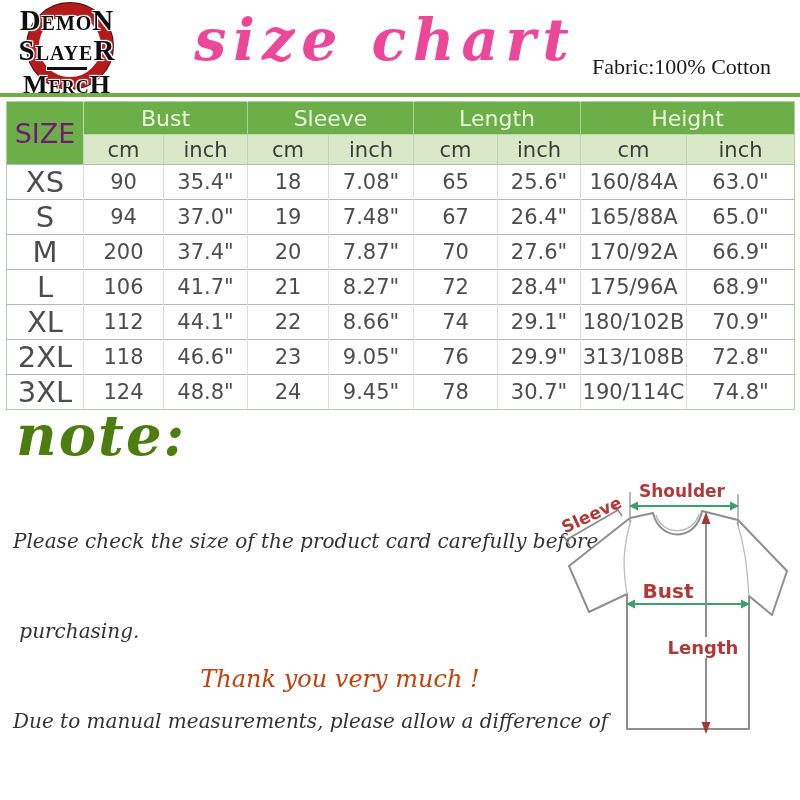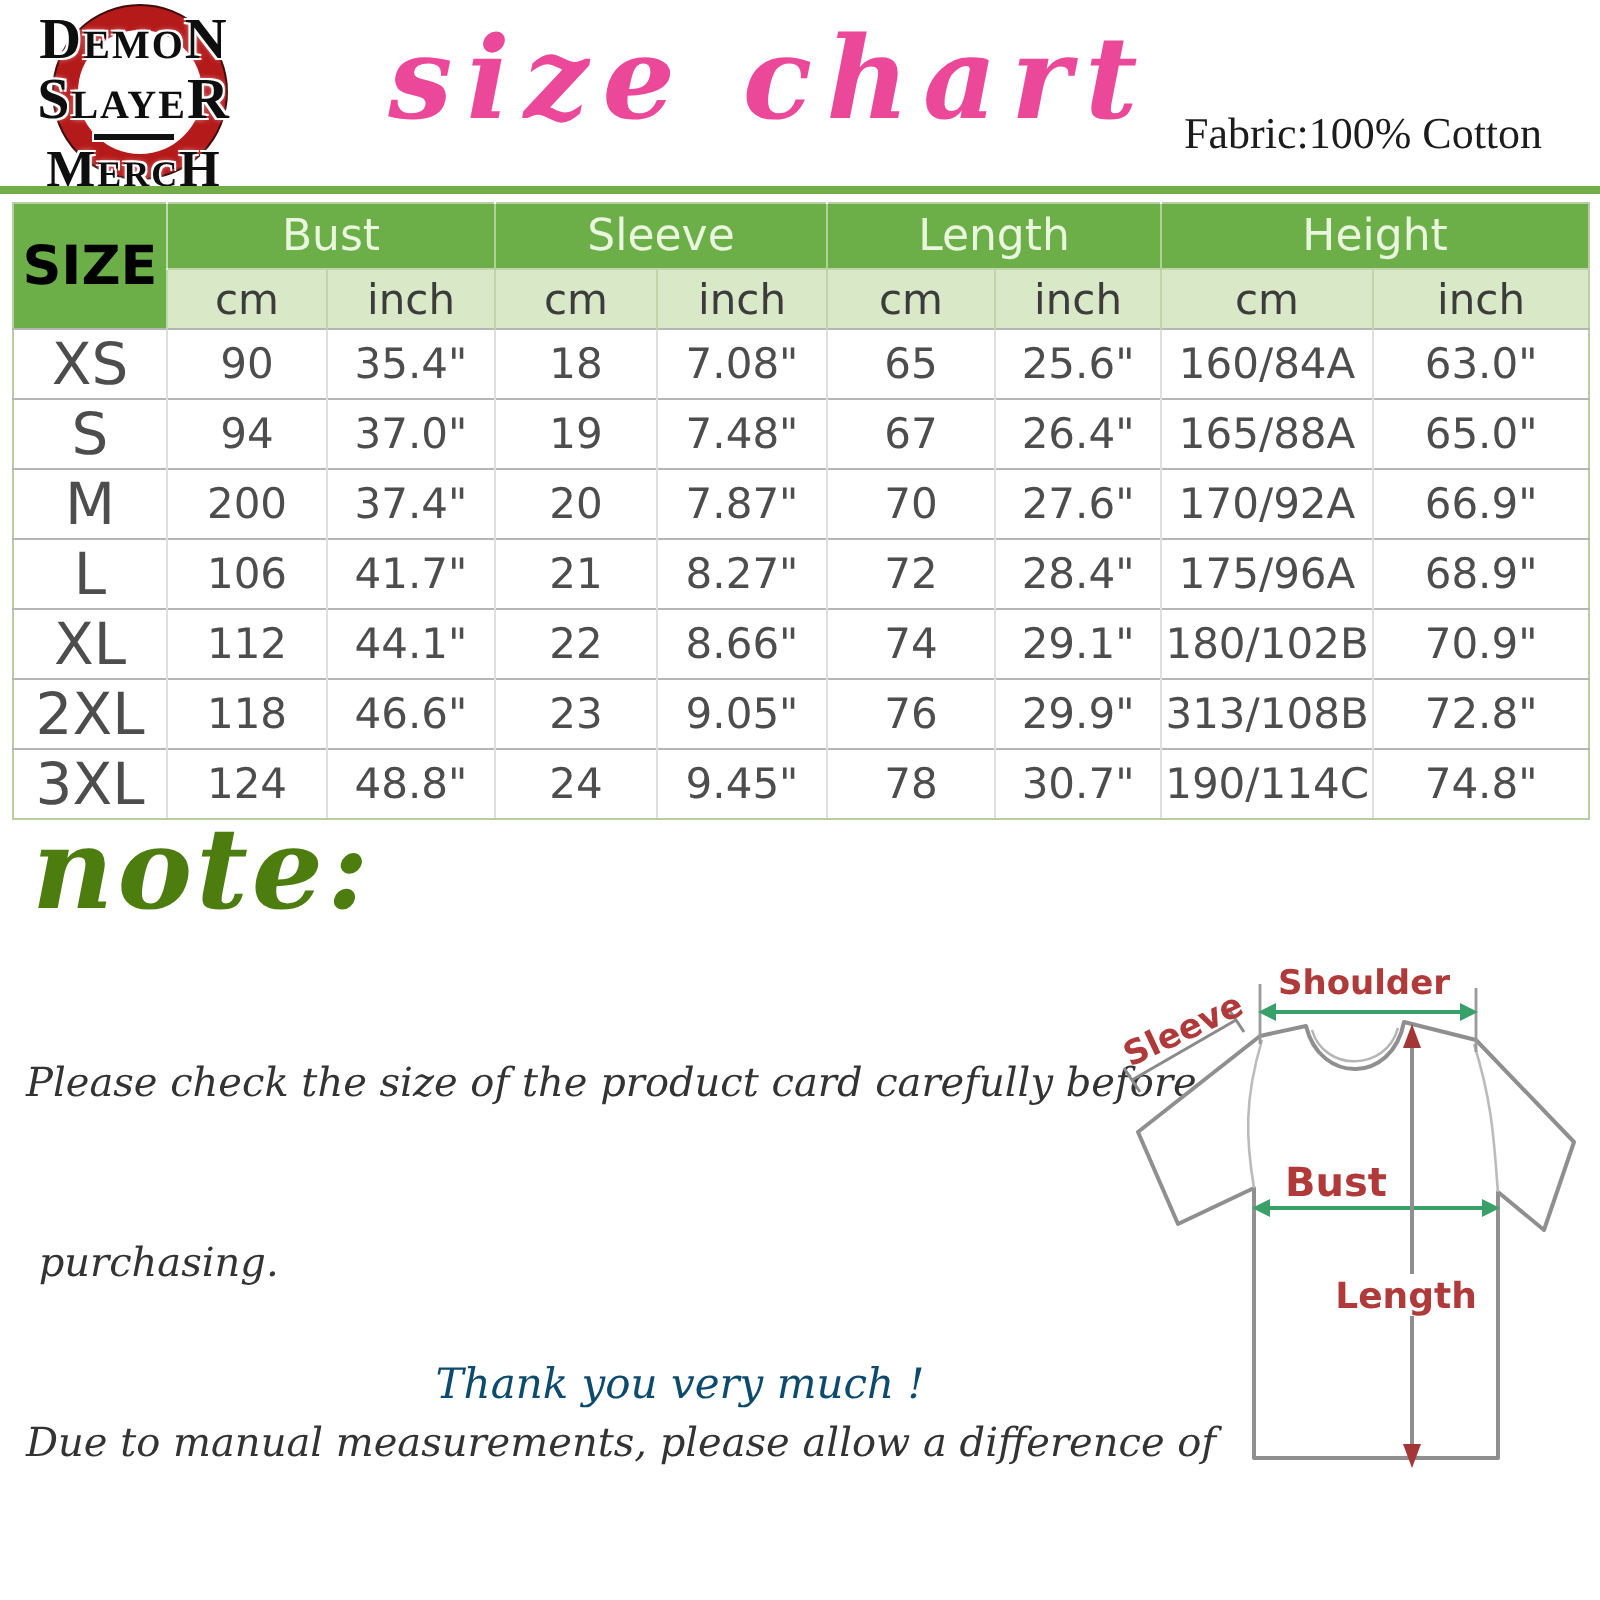--- a/index.html
+++ b/index.html
@@ -23,40 +23,40 @@
     font-family:"Liberation Serif", serif; font-size:22px; color:#1c1c1c; }
 
   .divider { position:absolute; left:0; top:93px; width:800px; height:4px; background:#72ad48; }
 
   
   table.size-table { position:absolute; left:6px; top:101px; width:788px;
     border-collapse:collapse; table-layout:fixed; }
   .size-table th, .size-table td { padding:0; text-align:center; vertical-align:middle; }
   .grp-row th { background:#6cae47; color:#eaf5dd; font-size:22px; font-weight:normal; height:33px;
     border-right:1px solid rgba(255,255,255,.45); }
-  th.size-head { background:#6cae47; color:#000000; font-size:27px; font-weight:bold;
+  th.size-head { background:#6cae47; color:#701a75; font-size:27px; font-weight:normal;
     border-right:1px solid rgba(255,255,255,.55); border-bottom:none; }
   .unit-row td { background:#d9e8c6; color:#3c3c3c; font-size:21px; height:30px;
     border-right:1px solid #c3d4ab; border-top:1px solid #c3d4ab; }
   .data-row td { background:#ffffff; color:#4d4d4d; font-size:21px; height:32px;
     border-top:1px solid #b5b5b5; border-right:1px solid #dedede; }
   .data-row td:first-child { font-size:29px;margin-top:24px; }
   .size-table { border:1px solid #b7cfa0; }
   .size-table tr > *:last-child { border-right:none; }
   .size-table tbody tr:last-child td { border-bottom:1px solid #b7cfa0; }
 
   
   .note-head { position:absolute; left:16px; top:402px;
     font-family:"DejaVu Serif", serif; font-style:italic; font-weight:bold;
     font-size:56px; color:#4d7c0f; letter-spacing:2px; }
   .note-lines { position:absolute; left:13px; top:466px; width:575px;
     font-family:"DejaVu Serif", serif; font-style:italic; font-size:20px; color:#333;
     line-height:30px; white-space:pre; }
-  .thanks { position:absolute; left:60px; top:680px; width:560px; text-align:center;
-    font-family:"DejaVu Serif", serif; font-style:italic; font-size:21px; color:#0c4a6e; }
+  .thanks { position:absolute; left:60px; top:665px; width:560px; text-align:center;
+    font-family:"DejaVu Serif", serif; font-style:italic; font-size:24px; color:#c2410c; }
 
   
   .diagram { position:absolute; left:556px; top:468px; width:242px; height:276px; }
   .diagram text { font-family:"DejaVu Sans", sans-serif; font-weight:bold; fill:#b03a3a; }
 </style>
 </head>
 <body>
 
 <div class="page">
 

